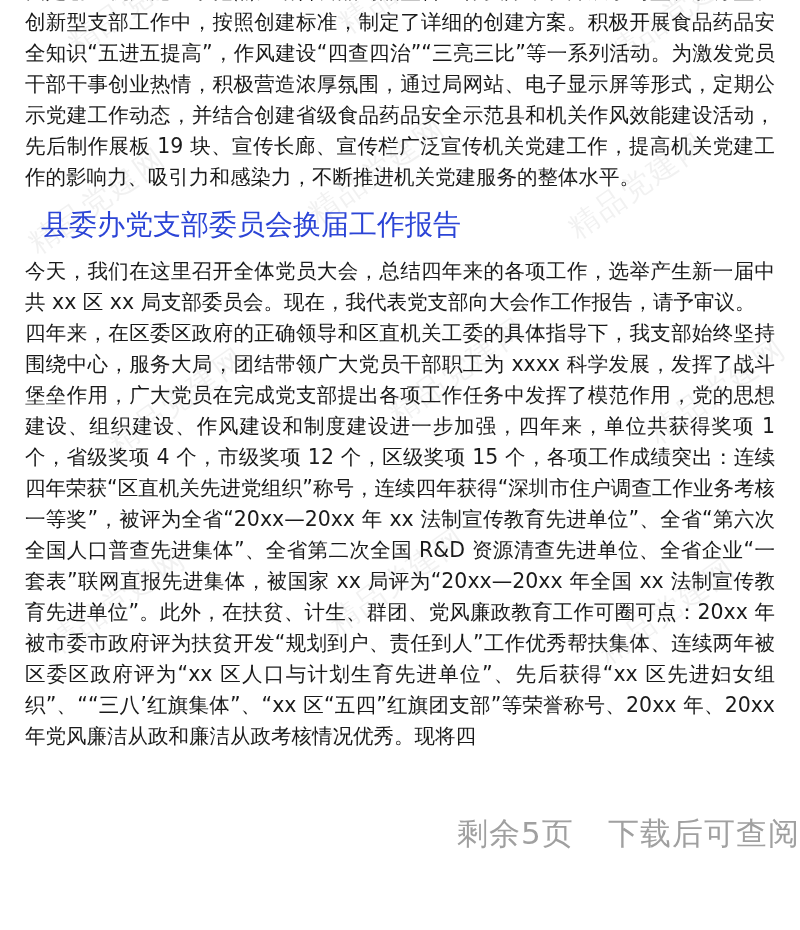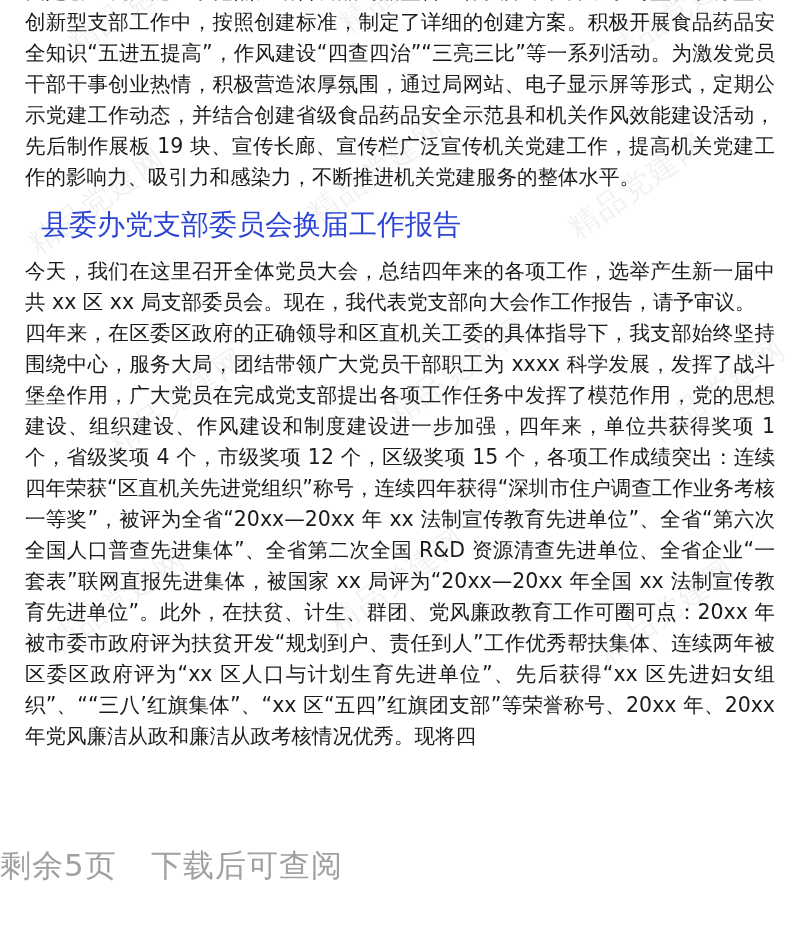--- a/index.html
+++ b/index.html
@@ -84,23 +84,23 @@
     line-height: 31px;
     color: #2b44d6;
     font-weight: 400;
     text-align: left;
   }
 
   
   #footer-notice {
     position: absolute;
     left: 0;
-    top: 844px;
+    top: 812px;
     width: 800px;
-    text-align: left;
+    text-align: right;
     z-index: 3;
   }
   .footer-text {
     display: inline-block;
     font-size: 31px;
     line-height: 42px;
     color: #a0a0a0;
     font-weight: 400;
     letter-spacing: 1px;
   }

